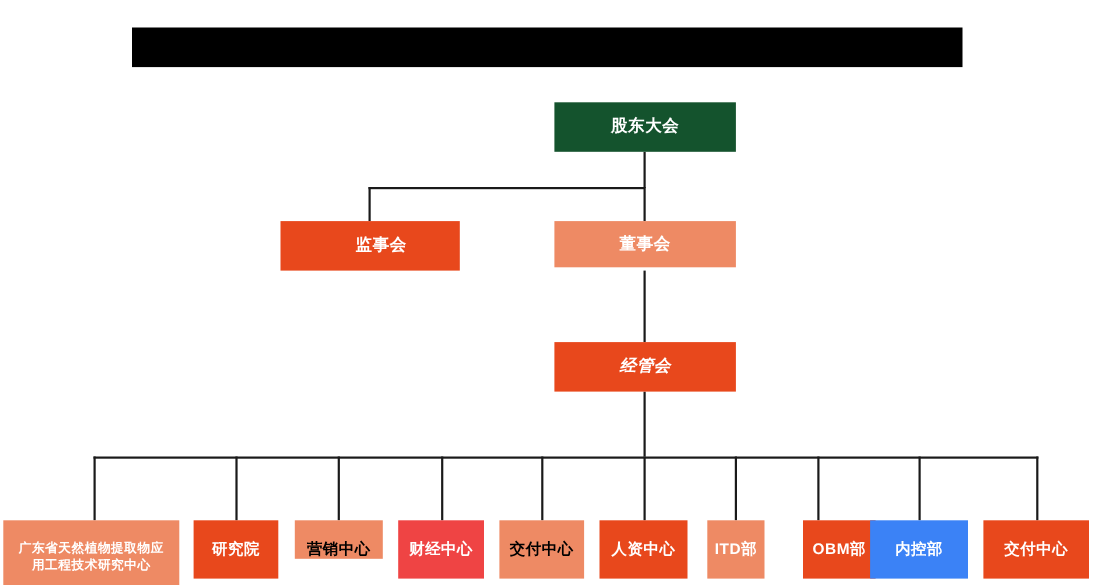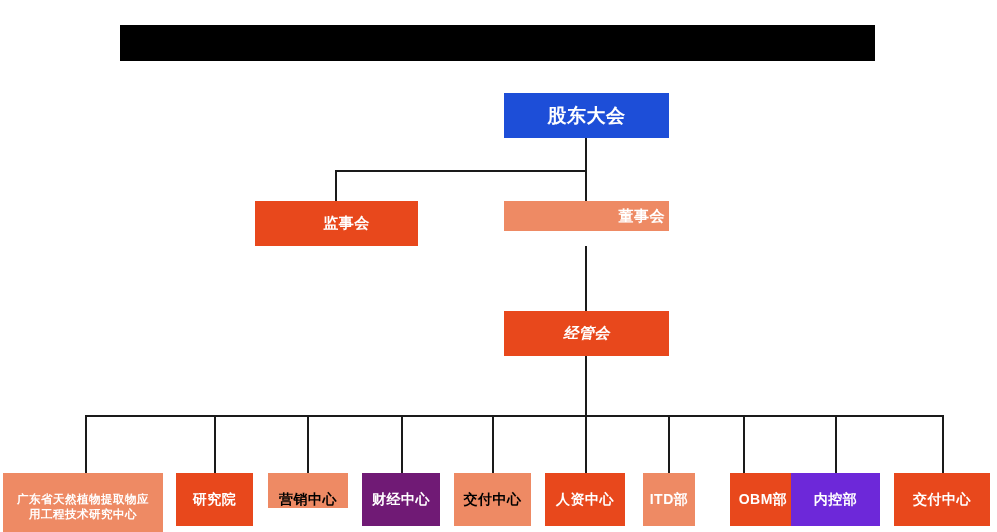--- a/index.html
+++ b/index.html
@@ -66,56 +66,56 @@
       <div class="connector v" style="background: rgb(26, 26, 26); left: 307px; top: 415px; height: 58px;"></div>
       <div class="connector v" style="background: rgb(26, 26, 26); left: 401px; top: 415px; height: 58px;"></div>
       <div class="connector v" style="background: rgb(26, 26, 26); left: 492px; top: 415px; height: 58px;"></div>
       <div class="connector v" style="background: rgb(26, 26, 26); left: 585px; top: 415px; height: 58px;"></div>
       <div class="connector v" style="background: rgb(26, 26, 26); left: 668px; top: 415px; height: 58px;"></div>
       <div class="connector v" style="background: rgb(26, 26, 26); left: 743px; top: 415px; height: 58px;"></div>
       <div class="connector v" style="background: rgb(26, 26, 26); left: 835px; top: 415px; height: 58px;"></div>
       <div class="connector v" style="background: rgb(26, 26, 26); left: 942px; top: 415px; height: 58px;"></div>
     </div>
   <div id="node-layer">
-      <div class="node dark" style="left: 504px; top: 93px; width: 165px; height: 45px; font-size: 19px; background: #1d4ed8; color: rgb(255, 255, 255);">
+      <div class="node dark" style="left: 504px; top: 93px; width: 165px; height: 45px; font-size: 15px; background: #14532d; color: rgb(255, 255, 255);">
         <span class="label">股东大会</span>
       </div>
       <div class="node dark" style="left: 255px; top: 201px; width: 163px; height: 45px; font-size: 15px; background: rgb(232, 72, 28); color: rgb(255, 255, 255); padding-left: 20px;">
         <span class="label">监事会</span>
       </div>
-      <div class="node light" style="left: 504px; top: 201px; width: 165px; height: 30px; font-size: 15px; background: rgb(238, 138, 100); color: rgb(255, 255, 255); text-align: right;">
+      <div class="node light" style="left: 504px; top: 201px; width: 165px; height: 42px; font-size: 15px; background: rgb(238, 138, 100); color: rgb(255, 255, 255);">
         <span class="label">董事会</span>
       </div>
       <div class="node dark" style="left: 504px; top: 311px; width: 165px; height: 45px; font-size: 15px; background: rgb(232, 72, 28); color: rgb(255, 255, 255); font-style: italic;">
         <span class="label">经管会</span>
       </div>
       <div class="node light" style="left: 3px; top: 473px; width: 160px; height: 67px; font-size: 11.5px; background: rgb(238, 138, 100); color: rgb(255, 255, 255);">
         <span class="label">广东省天然植物提取物应<br>用工程技术研究中心</span>
       </div>
       <div class="node dark" style="left: 176px; top: 473px; width: 77px; height: 53px; font-size: 14px; background: rgb(232, 72, 28); color: rgb(255, 255, 255);">
         <span class="label">研究院</span>
       </div>
       <div class="node light" style="left: 268px; top: 473px; width: 80px; height: 35px; font-size: 14px; background: rgb(238, 138, 100); color: #000000; align-items: flex-end;">
         <span class="label">营销中心</span>
       </div>
-      <div class="node dark" style="left: 362px; top: 473px; width: 78px; height: 53px; font-size: 14px; background: #701a75; color: rgb(255, 255, 255);">
+      <div class="node dark" style="left: 362px; top: 473px; width: 78px; height: 53px; font-size: 14px; background: #ef4444; color: rgb(255, 255, 255);">
         <span class="label">财经中心</span>
       </div>
       <div class="node light" style="left: 454px; top: 473px; width: 77px; height: 53px; font-size: 14px; background: rgb(238, 138, 100); color: #000000;">
         <span class="label">交付中心</span>
       </div>
       <div class="node dark" style="left: 545px; top: 473px; width: 80px; height: 53px; font-size: 14px; background: rgb(232, 72, 28); color: rgb(255, 255, 255);">
         <span class="label">人资中心</span>
       </div>
       <div class="node light" style="left: 643px; top: 473px; width: 52px; height: 53px; font-size: 14px; background: rgb(238, 138, 100); color: rgb(255, 255, 255);">
         <span class="label">ITD部</span>
       </div>
       <div class="node dark" style="left: 710px; top: 473px; width: 66px; height: 53px; font-size: 14px; background: rgb(232, 72, 28); color: rgb(255, 255, 255); margin-left: 20px;">
         <span class="label">OBM部</span>
       </div>
-      <div class="node light" style="left: 791px; top: 473px; width: 89px; height: 53px; font-size: 14px; background: #6d28d9; color: rgb(255, 255, 255);">
+      <div class="node light" style="left: 791px; top: 473px; width: 89px; height: 53px; font-size: 14px; background: #3b82f6; color: rgb(255, 255, 255);">
         <span class="label">内控部</span>
       </div>
       <div class="node dark" style="left: 894px; top: 473px; width: 96px; height: 53px; font-size: 14px; background: rgb(232, 72, 28); color: rgb(255, 255, 255);">
         <span class="label">交付中心</span>
       </div>
     </div>
 </div>
 
 </body></html>

